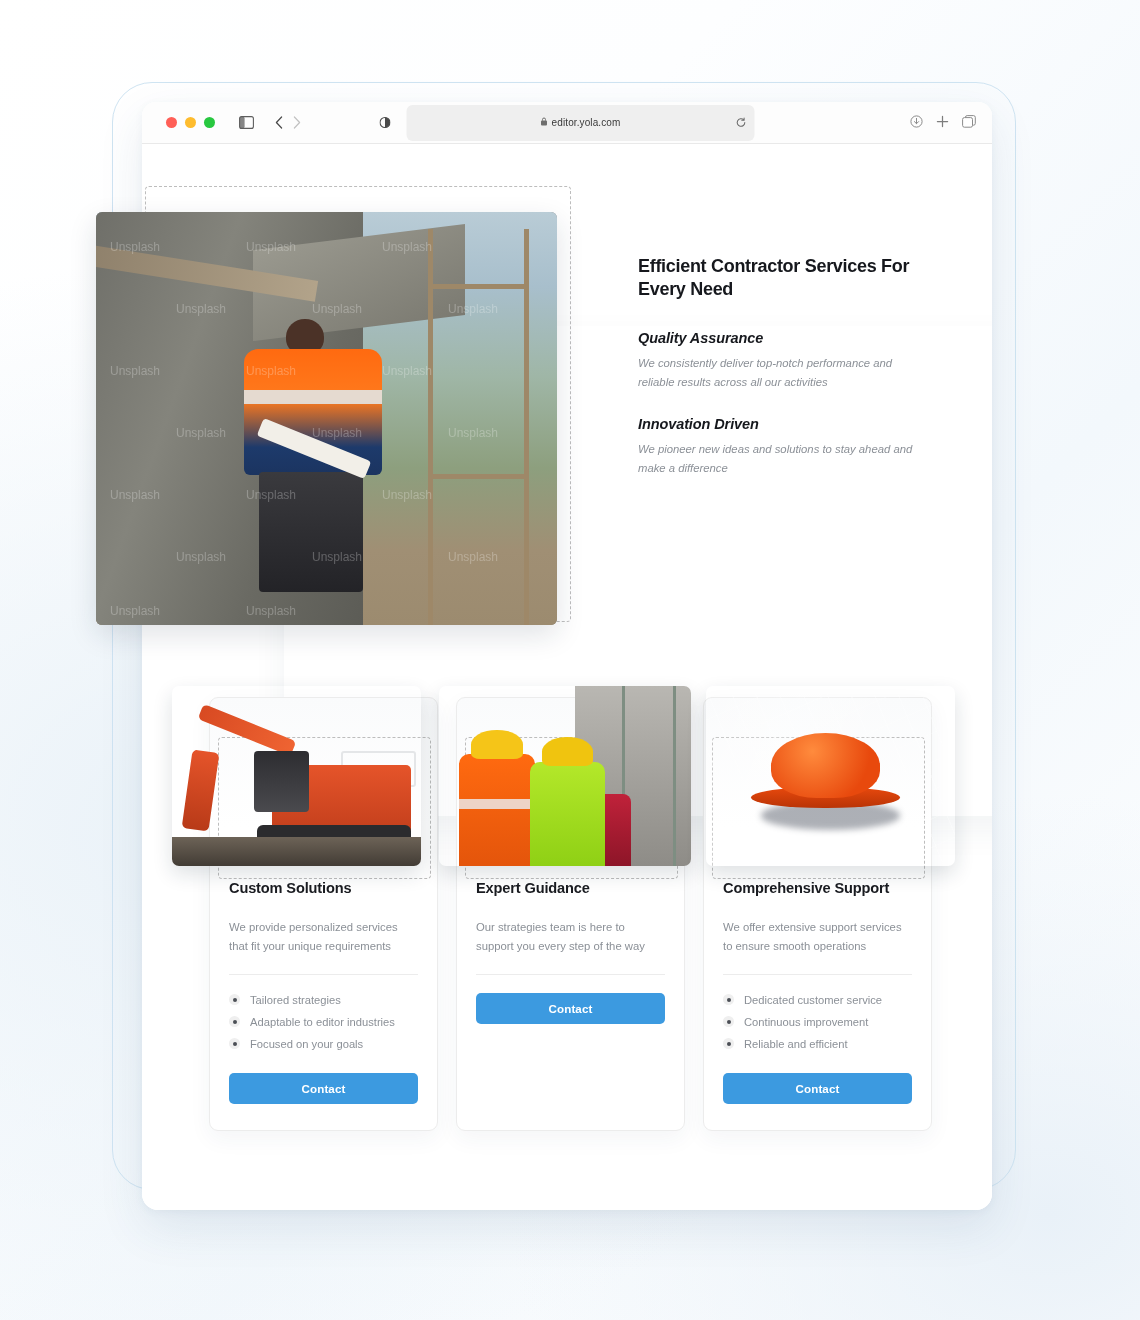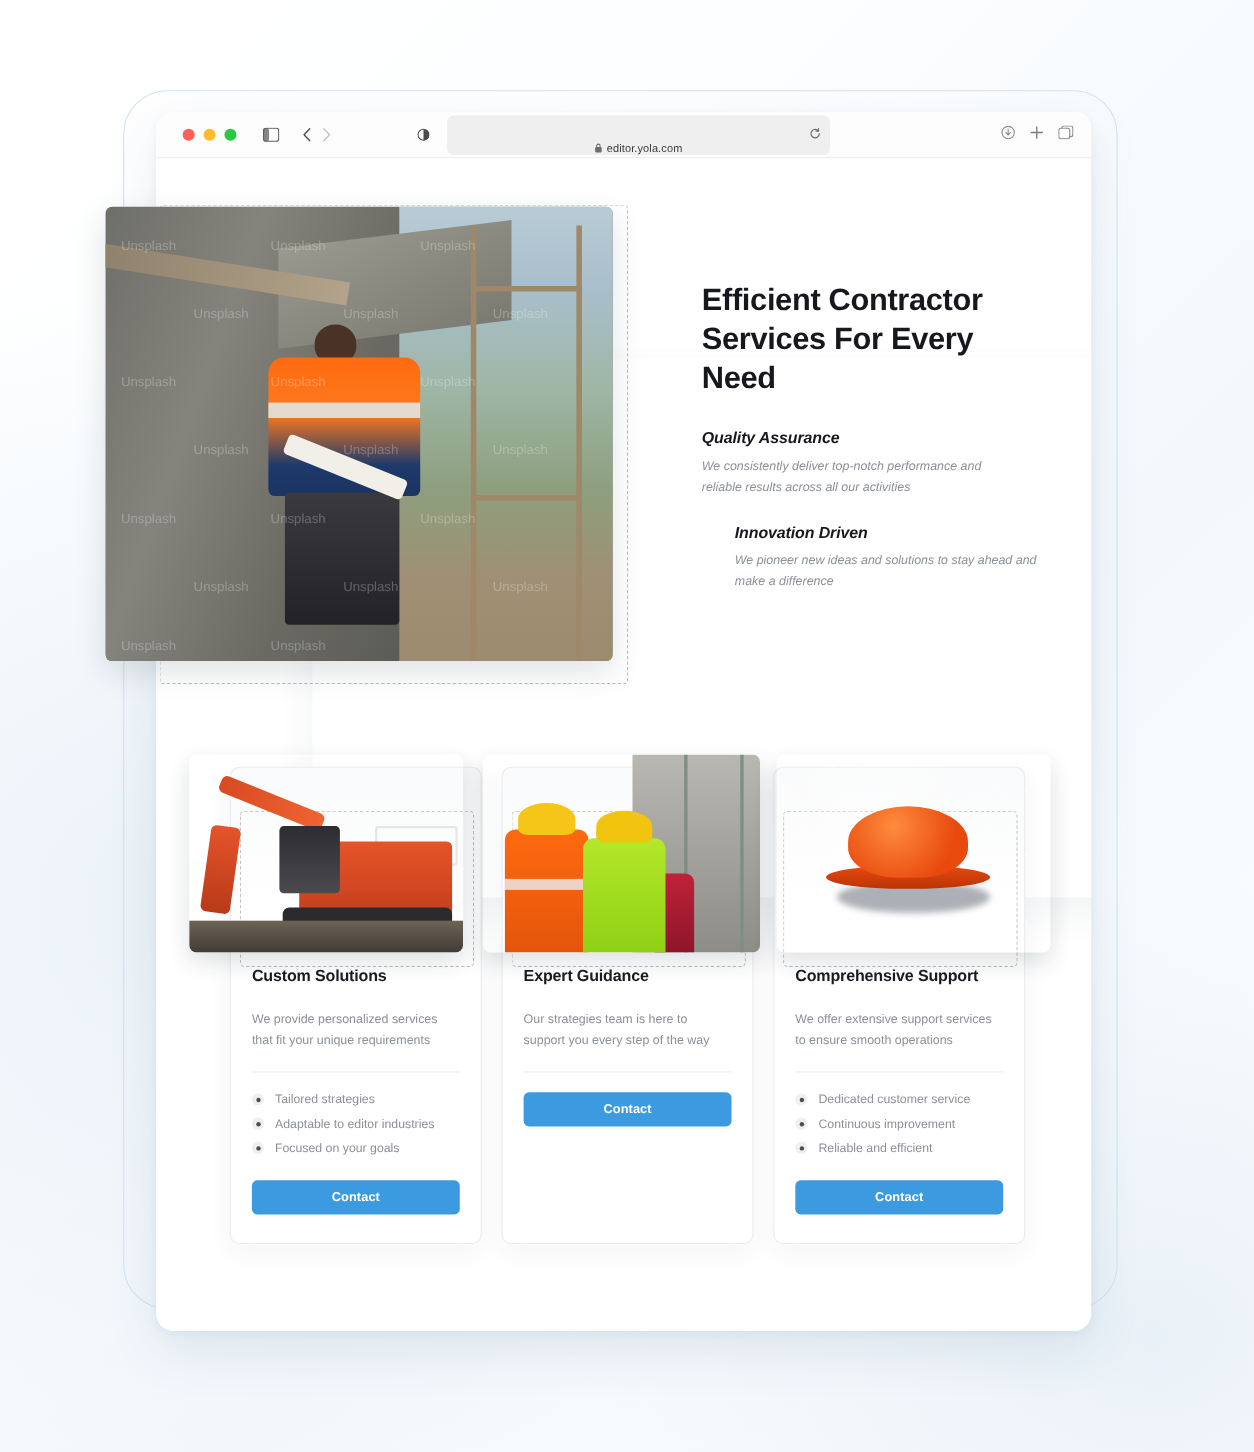--- a/index.html
+++ b/index.html
@@ -65,21 +65,21 @@
   .url-wrap {
     position: absolute;
     left: 50%; transform: translateX(-50%);
     display: flex; align-items: center; gap: 14px;
   }
   .reader-icon { margin-right: 2px; }
   .url-bar {
     width: 348px; height: 36px;
     background: #efefef;
     border-radius: 6px;
-    display: flex; align-items: flex-end; justify-content: center;
+    display: flex; align-items: center; justify-content: center;
     position: relative;
   }
   .url-inner { display: flex; align-items: center; gap: 4px; }
   .lock-glyph { font-size: 8px; color: #70706f; line-height: 1; }
   .url-text { font-size: 10px; color: #3a3a3a; letter-spacing: .1px; }
   .reload { position: absolute; right: 8px; top: 50%; transform: translateY(-50%); }
 
   .chrome-icons-right {
     position: absolute; right: 16px;
     display: flex; align-items: center; gap: 13px;
@@ -107,37 +107,37 @@
     left: 142px; top: 182px;
     width: 850px; height: 490px;
     background: #ffffff;
     border-radius: 10px;
     box-shadow: 0 14px 34px rgba(30,60,90,.06);
   }
 
   
   .hero-image {
     position: absolute;
-    left: 96px; top: 188px;
+    left: 96px; top: 212px;
     width: 461px; height: 413px;
     border-radius: 6px;
     overflow: hidden;
     box-shadow: 0 10px 28px rgba(20,40,60,.13);
     background: #8a8a86;
   }
   .hero-image .photo { position: absolute; inset: 0; }
 
   
   .hero-text {
     position: absolute;
     left: 638px; top: 255px;
     width: 290px;
   }
   .hero-title {
-    font-size: 28px;
+    font-size: 18px;
     line-height: 1.26;
     font-weight: 700;
     color: #16181d;
     letter-spacing: -.3px;
   }
   .hero-sub {
     margin-top: 18px;
     font-size: 12.6px;
     line-height: 1.78;
     color: #7d8288;
@@ -145,21 +145,21 @@
   }
   .feature { margin-top: 30px; font-style: italic; }
   .feature-title {
     font-size: 14.5px; font-weight: 700; color: #16181d; letter-spacing: -.1px;
   }
   .feature-desc {
     margin-top: 8px;
     font-size: 11.3px; line-height: 1.68; color: #8b9097;
     width: 290px;
   }
-  .feature.second { margin-top: 24px; margin-left: 30px; }
+  .feature.second { margin-top: 24px; }
 
   
   .cards {
     position: absolute;
     left: 209px; top: 697px;
     width: 723px;
     display: flex;
     gap: 18px;
   }
   .card {

